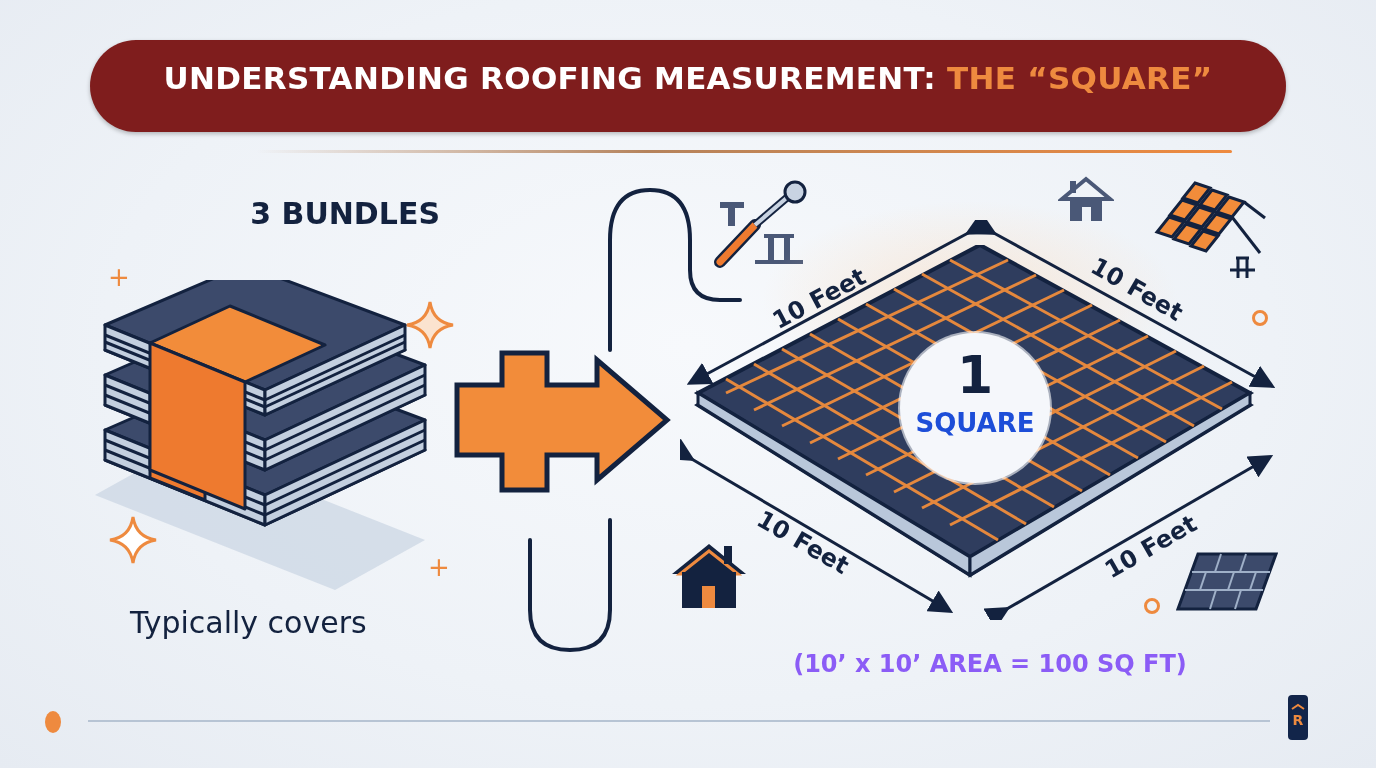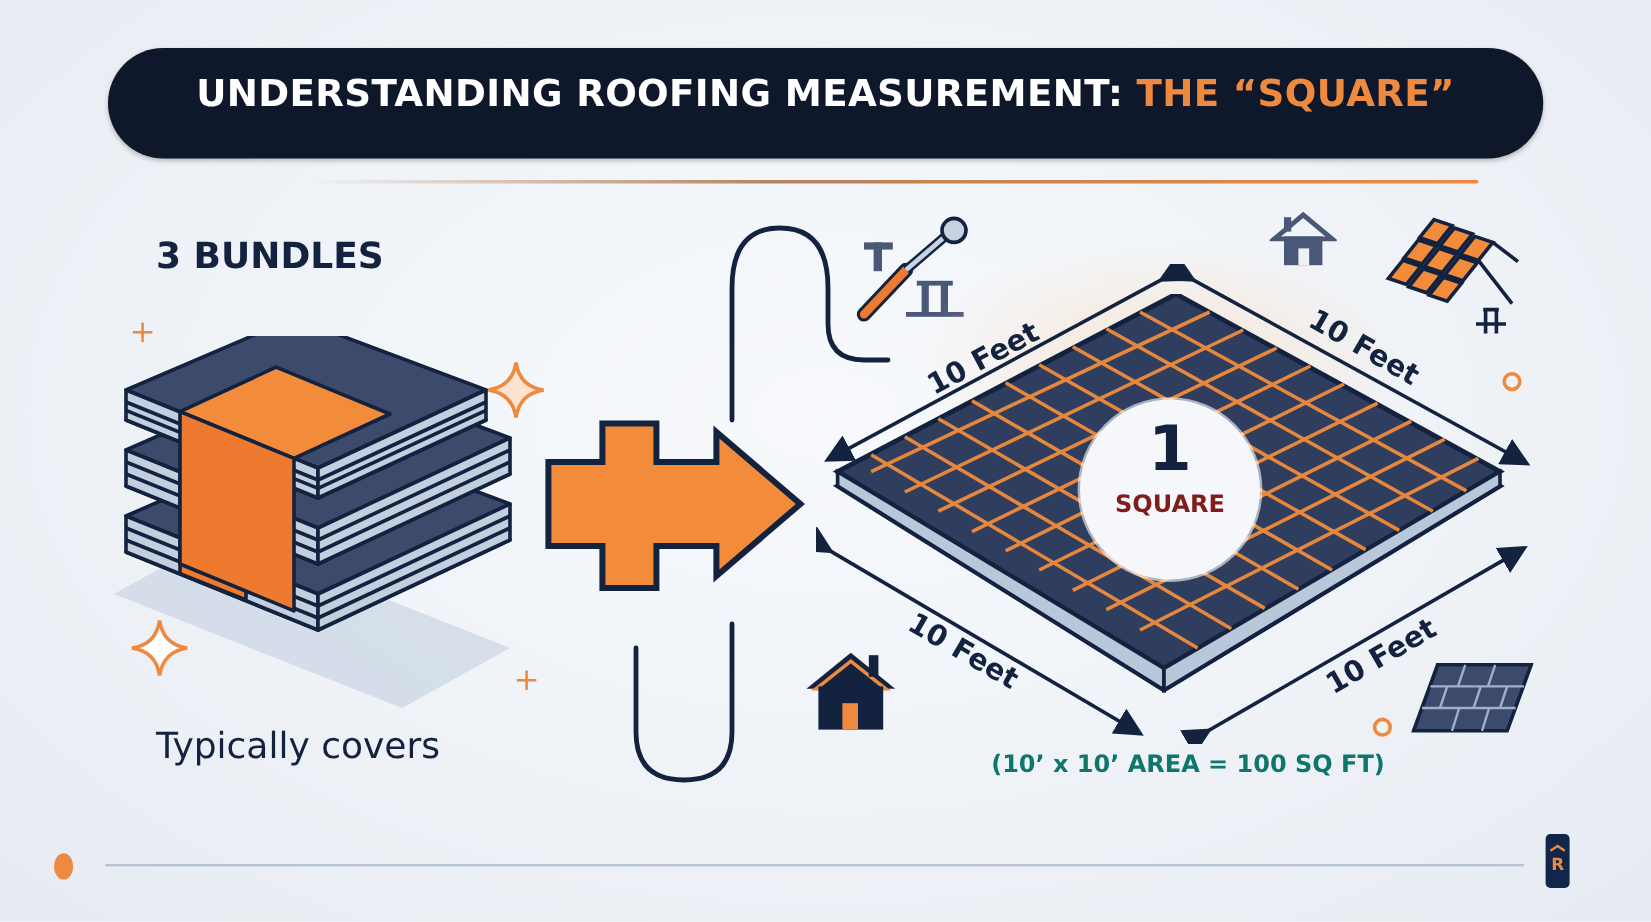--- a/index.html
+++ b/index.html
@@ -1,35 +1,35 @@
 <!DOCTYPE html>
 <html><head>
 <meta charset="utf-8">
 <style>
   html,body{margin:0;padding:0;}
   body{width:1376px;height:768px;overflow:hidden;position:relative;
     background:radial-gradient(ellipse at 50% 45%, #f7f9fc 0%, #eef2f7 60%, #e6ebf2 100%);
     font-family:"DejaVu Sans","Liberation Sans",sans-serif;color:#13223f;}
   .abs{position:absolute;}
-  .banner{left:90px;top:40px;width:1196px;height:92px;border-radius:46px;background:#0f172a;
+  .banner{left:90px;top:40px;width:1196px;height:92px;border-radius:46px;background:#7f1d1d;
     box-shadow:0 2px 4px rgba(0,0,0,.25);}
   .banner-title{position:absolute;left:0;right:0;top:20px;text-align:center;font-weight:bold;
     font-size:31px;letter-spacing:0.3px;color:#ffffff;white-space:nowrap;}
   .banner-title .accent{color:#ee8a3f;}
   .banner-rule{position:absolute;left:166px;width:976px;top:110px;height:3px;
     background:linear-gradient(90deg,rgba(238,138,63,0) 0%,#b5835c 40%,#ee8a3f 100%);border-radius:2px;}
-  .bundles-title{left:130px;top:195px;width:310px;text-align:left;font-weight:bold;font-size:30px;
+  .bundles-title{left:130px;top:195px;width:310px;text-align:right;font-weight:bold;font-size:30px;
     line-height:37px;color:#13223f;}
   .covers{left:130px;top:604px;width:310px;font-size:30px;line-height:38px;color:#13223f;}
   .covers b{font-weight:bold;}
-  .area-formula{left:740px;top:624px;width:500px;text-align:center;font-size:20px;font-weight:bold;color:#0f766e;}
+  .area-formula{left:740px;top:650px;width:500px;text-align:center;font-size:24px;font-weight:bold;color:#8b5cf6;}
   .badge-circle{left:900px;top:333px;width:150px;height:150px;border-radius:50%;background:#f5f7fb;
     box-shadow:0 0 0 2px rgba(255,255,255,.6);}
   .badge-num{left:900px;top:345px;width:150px;text-align:center;font-size:52px;font-weight:bold;color:#13223f;}
-  .badge-label{left:900px;top:408px;width:150px;text-align:center;font-size:20px;font-weight:bold;color:#7f1d1d;}
+  .badge-label{left:900px;top:408px;width:150px;text-align:center;font-size:26px;font-weight:bold;color:#1d4ed8;}
   .feet{font-size:24px;font-weight:bold;color:#13223f;white-space:nowrap;transform-origin:left top;}
   .footer-rule{left:88px;top:720px;width:1182px;height:2px;background:#b7c4d4;}
   .logo{left:1288px;top:695px;width:20px;height:45px;border-radius:4px;background:#12254a;}
 </style>
 </head>
 <body>
 
 <div class="abs banner">
   <div class="banner-title"><span>UNDERSTANDING ROOFING MEASUREMENT: </span><span class="accent">THE “SQUARE”</span></div>
   <div class="banner-rule"></div>

